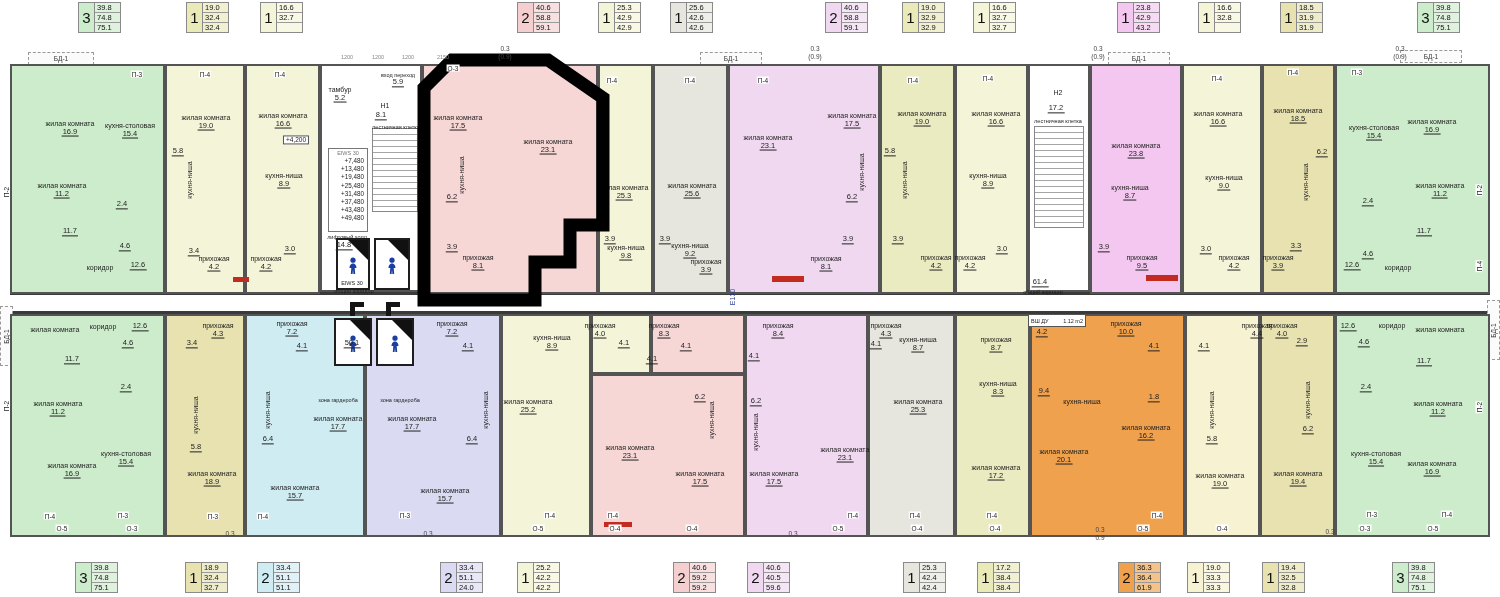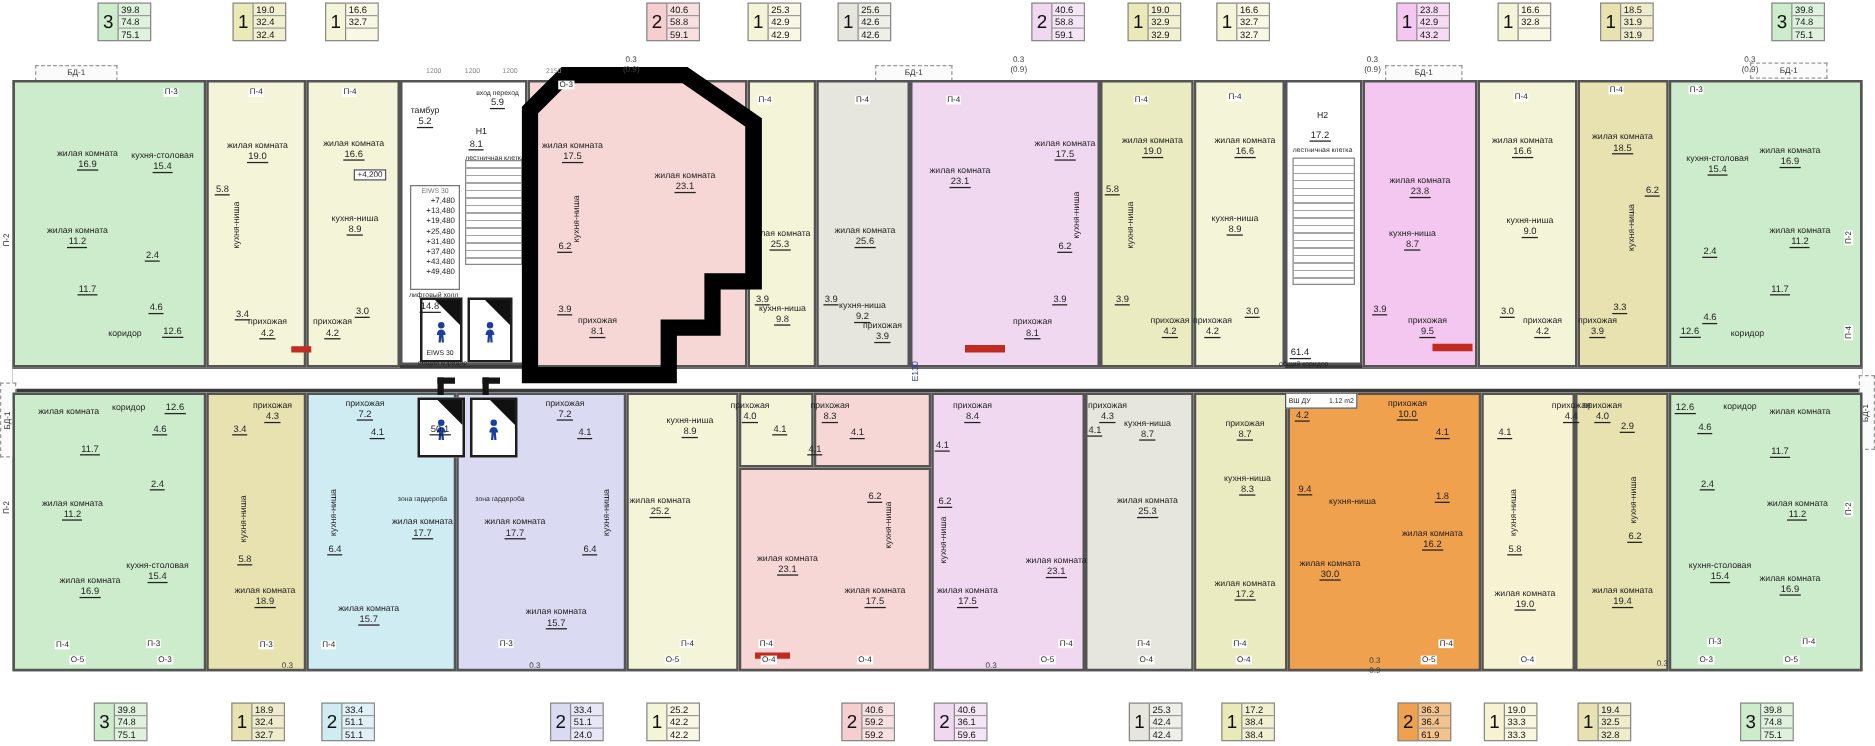--- a/index.html
+++ b/index.html
@@ -228,21 +228,21 @@
     <div class="apt abs" style="left: 955px; top: 314px; width: 75px; height: 223px; background: rgb(235, 235, 194);"></div>
     <div class="room-label abs" style="left: 996px; top: 344px;"><span class="rn">прихожая</span><span class="ra">8.7</span></div>
     <div class="room-label abs" style="left: 998px; top: 388px;"><span class="rn">кухня-ниша</span><span class="ra">8.3</span></div>
     <div class="room-label abs" style="left: 996px; top: 472px;"><span class="rn">жилая комната</span><span class="ra">17.2</span></div>
     <div class="apt abs" style="left: 1030px; top: 314px; width: 155px; height: 223px; background: rgb(239, 161, 78);"></div>
     <div class="room-label abs" style="left: 1042px; top: 333px;"><span class="ra">4.2</span></div>
     <div class="room-label abs" style="left: 1044px; top: 392px;"><span class="ra">9.4</span></div>
     <div class="room-label abs" style="left: 1082px; top: 402px;">
       <span class="rn">кухня-ниша</span>
     </div>
-    <div class="room-label abs" style="left: 1064px; top: 456px;"><span class="rn">жилая комната</span><span class="ra">30.0</span></div>
+    <div class="room-label abs" style="left: 1064px; top: 456px;"><span class="rn">жилая комната</span><span class="ra">20.1</span></div>
     <div class="room-label abs" style="left: 1126px; top: 328px;"><span class="rn">прихожая</span><span class="ra">10.0</span></div>
     <div class="room-label abs" style="left: 1154px; top: 347px;"><span class="ra">4.1</span></div>
     <div class="room-label abs" style="left: 1154px; top: 398px;"><span class="ra">1.8</span></div>
     <div class="room-label abs" style="left: 1146px; top: 432px;"><span class="rn">жилая комната</span><span class="ra">16.2</span></div>
     <div class="apt abs" style="left: 1185px; top: 314px; width: 75px; height: 223px; background: rgb(247, 243, 210);"></div>
     <div class="room-label abs" style="left: 1257px; top: 330px;"><span class="rn">прихожая</span><span class="ra">4.4</span></div>
     <div class="room-label abs" style="left: 1204px; top: 347px;"><span class="ra">4.1</span></div>
     <div class="room-label v abs" style="left: 1212px; top: 410px;">
       <span class="rn">кухня-ниша</span>
     </div>
@@ -602,21 +602,21 @@
       <span class="legend-vals">
         <span>40.6</span>
         <span>59.2</span>
         <span>59.2</span>
       </span>
     </div>
     <div class="legend-box abs" style="left: 747px; top: 562px; background: rgb(240, 217, 240);">
       <span class="legend-n">2</span>
       <span class="legend-vals">
         <span>40.6</span>
-        <span>36.1</span>
+        <span>40.5</span>
         <span>59.6</span>
       </span>
     </div>
     <div class="legend-box abs" style="left: 903px; top: 562px; background: rgb(230, 230, 222);">
       <span class="legend-n">1</span>
       <span class="legend-vals">
         <span>25.3</span>
         <span>42.4</span>
         <span>42.4</span>
       </span>

